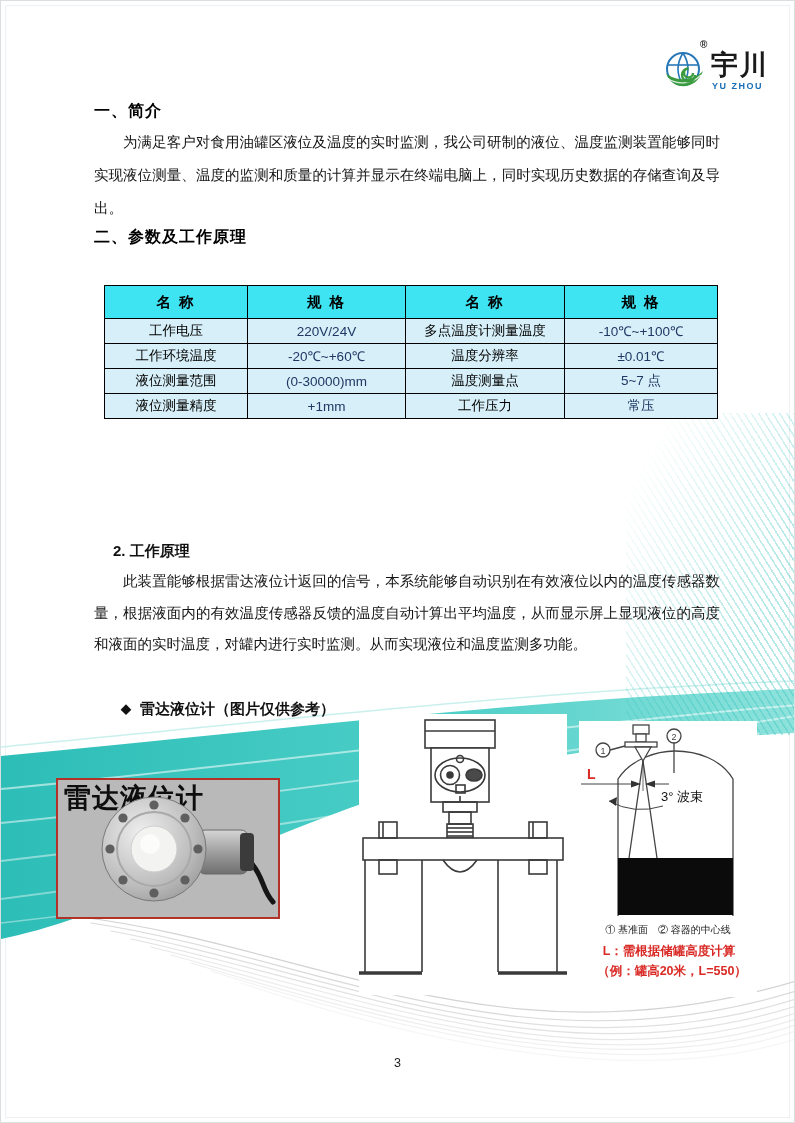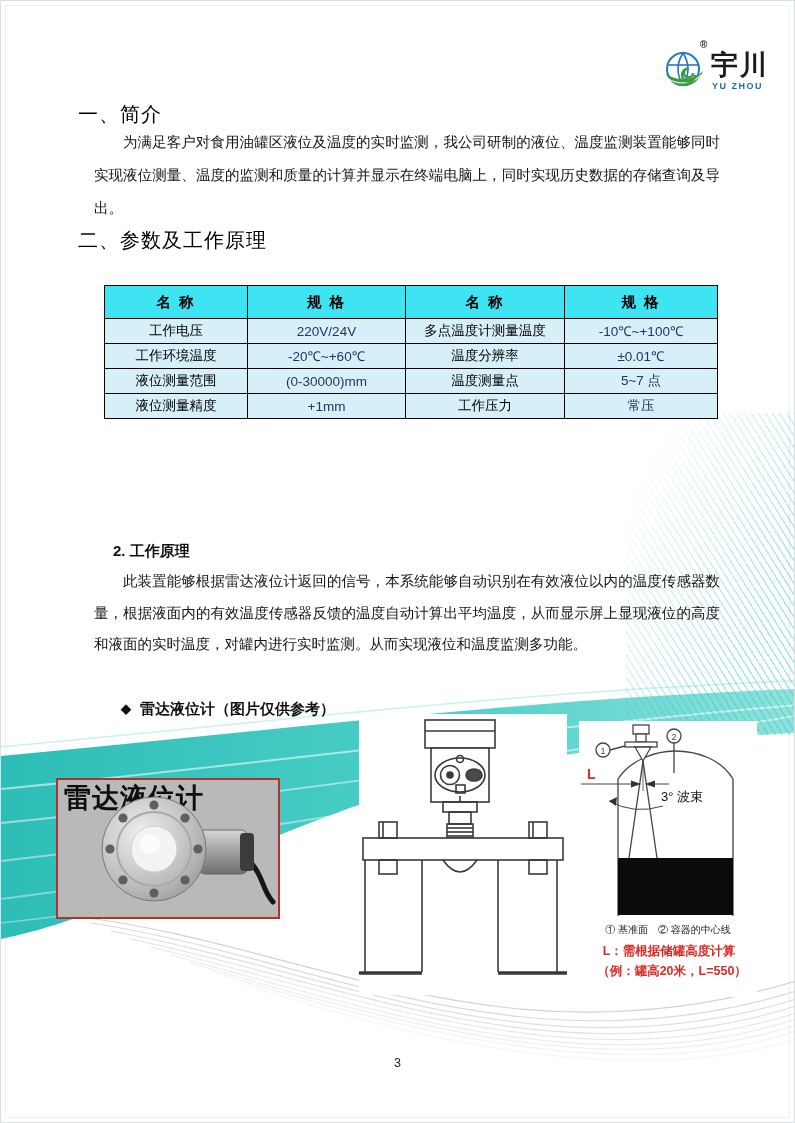--- a/index.html
+++ b/index.html
@@ -25,21 +25,21 @@
 
   
   #logo { position:absolute; left:660px; top:38px; width:110px; height:62px; z-index:1; }
   #logo .globe { position:absolute; left:0; top:6px; }
   #logo .reg { position:absolute; left:39px; top:0; font-size:10px; font-weight:bold; color:#222; }
   #logo .cn { position:absolute; left:50px; top:8px; font-size:27px; font-weight:bold; color:#1a1a1a; letter-spacing:2px; white-space:nowrap; }
   #logo .en { position:absolute; left:51px; top:42px; font-size:9px; font-weight:bold; color:#1a6fb5; letter-spacing:1.5px; white-space:nowrap; }
 
   
   .z1 { position:absolute; z-index:1; }
-  .h-major { left:77px; font-size:20px; font-weight:normal; color:#000; letter-spacing:1px; }
+  .h-major { left:93px; font-size:16px; font-weight:bold; color:#000; letter-spacing:1px; }
   #intro-heading { top:100px; }
   #params-heading { top:226px; }
   .para {
     left:93px; width:626px; font-family:"Liberation Serif", serif;
     font-size:14.5px; color:#141414; text-indent:2em; text-align:justify;
   }
   #intro-text { top:125px; line-height:33px; }
   #table-caption { left:112px; top:257px; font-size:14.5px; font-weight:bold; }
   #principle-heading { left:112px; top:541px; font-size:15px; font-weight:bold; }
   #principle-text { top:565px; line-height:31.5px; }

